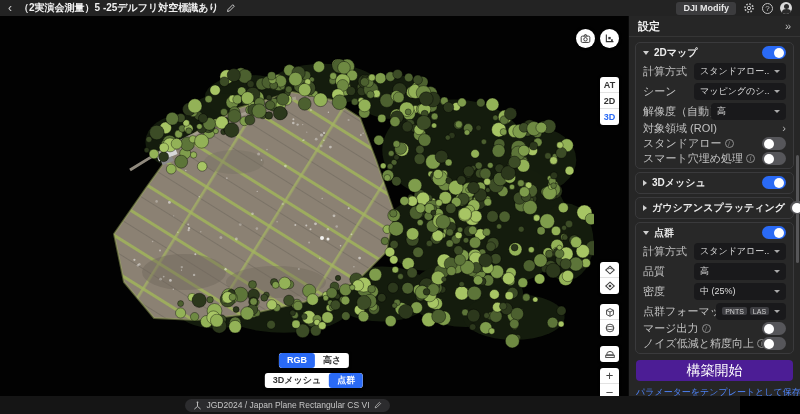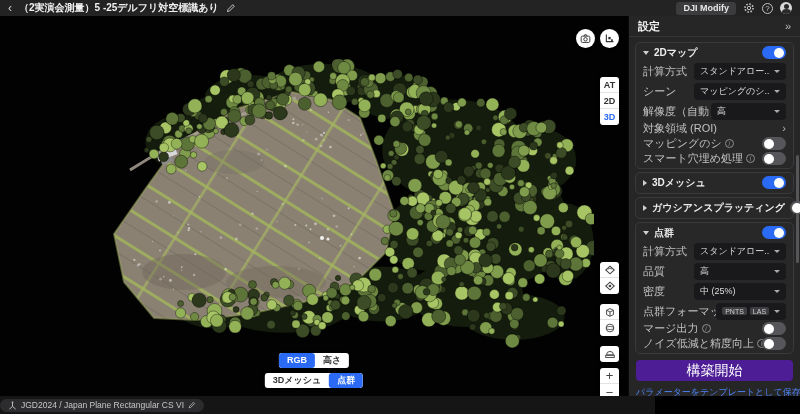--- a/index.html
+++ b/index.html
@@ -83,22 +83,22 @@
   .chev { color:#b5b5b5; font-size:11px; line-height:11px; cursor:pointer; }
   .tag { background:#3e3e42; color:#cfcfcf; font-size:7px; border-radius:2px; padding:0.5px 3px; }
 
   .p-foot { flex:0 0 auto; padding:4px 7px 3px; }
   .start-btn { width:100%; height:21px; background:#4c1d95; border:none; border-radius:4px;
     color:#fff; font-size:14px; font-weight:normal; cursor:pointer; font-family:inherit; }
   .save-link { display:block; text-align:center; color:#4d82f7; font-size:9px; margin-top:5px;
     cursor:pointer; white-space:nowrap; }
 
   
-  .bottombar { position:absolute; left:0; bottom:0; width:655px; height:18px; background:#151515;
-    display:flex; align-items:center; justify-content:flex-start; z-index:25;margin-top:20px; }
+  .bottombar { position:absolute; left:0; bottom:0; width:740px; height:18px; background:#151515;
+    display:flex; align-items:center; justify-content:center; z-index:25;margin-top:20px; }
   .crs-pill { margin-right:165px; background:#2c2c2e; border-radius:8px; height:13px;
     display:flex; align-items:center; gap:4px; padding:0 8px; cursor:pointer; }
   .crs-pill span { color:#c6c6c6; font-size:8.5px; white-space:nowrap; }
 
   svg.icon { display:block; }
 </style>
 </head>
 <body>
 
 <div class="app">
@@ -973,21 +973,21 @@
               <span class="val">高</span>
               <span class="caret"></span>
             </span>
         </div>
         <div class="row sm">
           <span class="lbl">対象領域 (ROI)</span>
           <span class="chev">›</span>
         </div>
         <div class="row sm">
           <span class="lblwrap">
-            <span class="lbl">マッピングのシ</span>
+            <span class="lbl">スタンドアロー</span>
             <span class="info">i</span>
           </span>
           <span class="toggle"></span>
         </div>
         <div class="row sm">
           <span class="lblwrap">
             <span class="lbl">スマート穴埋め処理</span>
             <span class="info">i</span>
           </span>
           <span class="toggle"></span>

